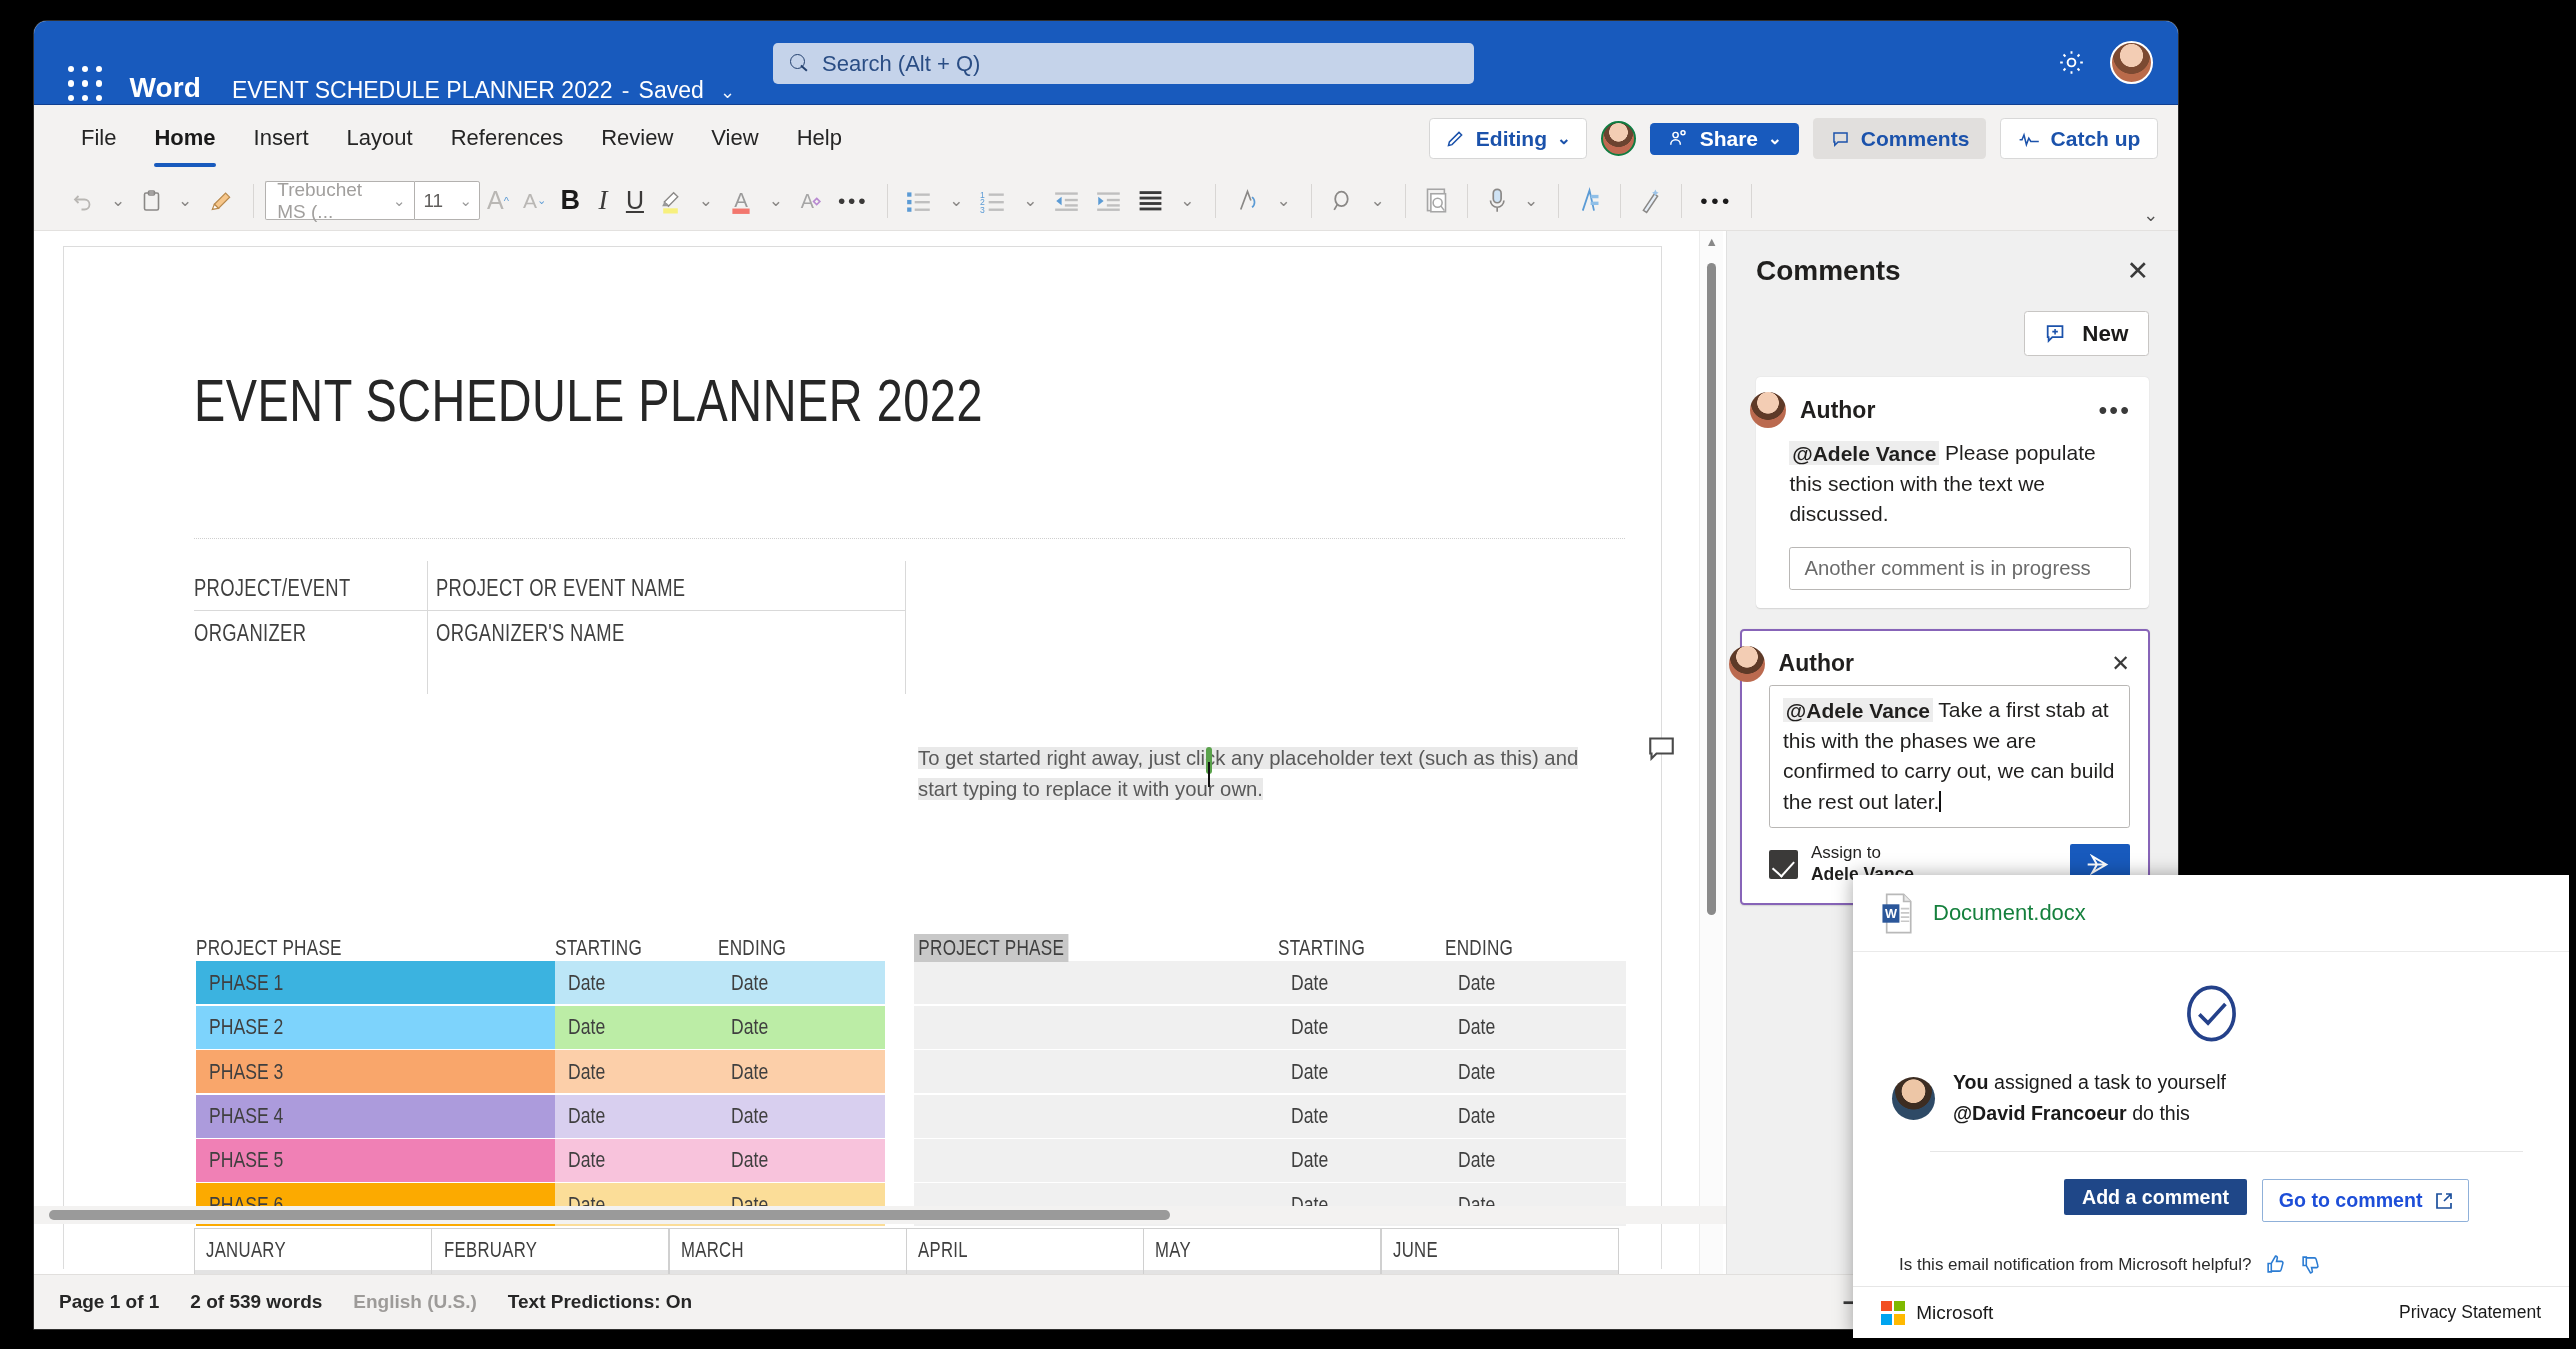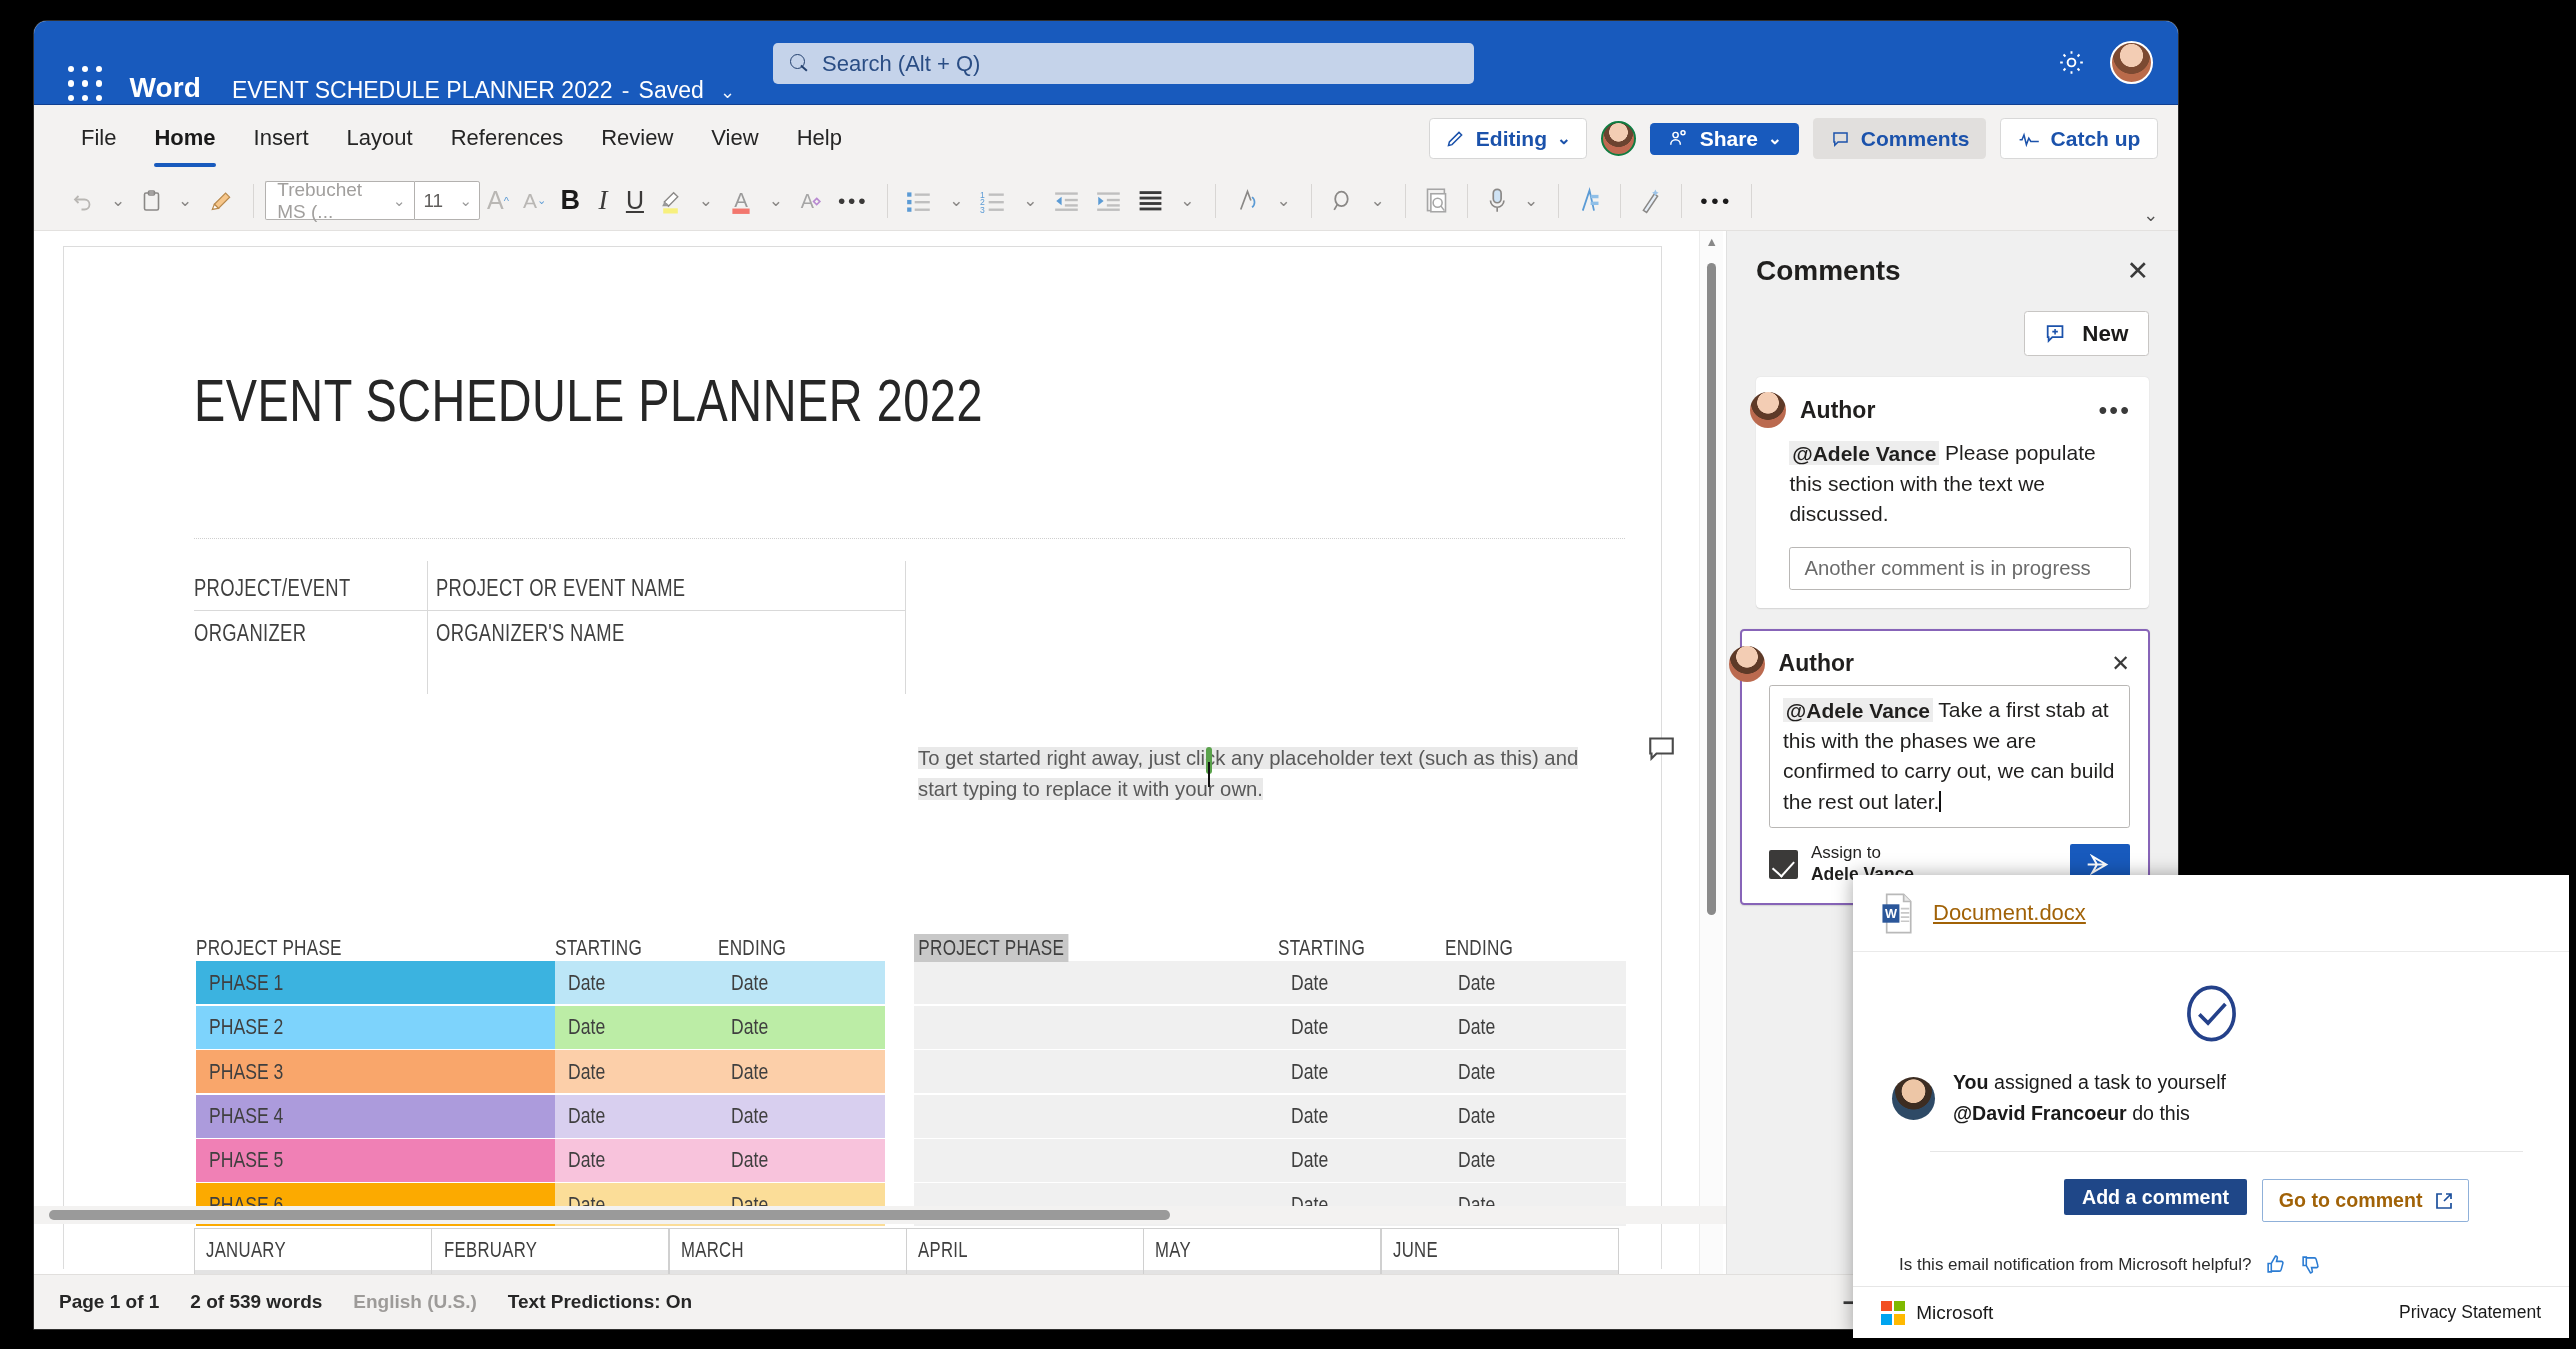--- a/index.html
+++ b/index.html
@@ -244,33 +244,33 @@
     background:#9a9a9a; border-radius: 4.9px; }
 
   
   .notif {
     position:absolute; left: 1853px; top: 875px; width: 716px; height: 463px;
     background:#fff; box-shadow: 0 0 18px rgba(0,0,0,.35); overflow:hidden;
   }
   .nf-head { height: 77px; display:flex; align-items:center; padding: 0 28px; gap: 18px;
     border-bottom:0.7px solid #eaeaea; }
   .nf-wordico { width: 34px; height: 41px; position:relative; flex:none; }
-  .nf-title { font-size: 22px; color:#a16207;text-decoration:underline; }
+  .nf-title { font-size: 22px; color:#15803d; }
   .nf-body { padding: 25px 39px 0 39px; }
   .nf-check { width: 63px; height: 73px; margin: 0 auto 17px auto; position:relative; }
   .nf-msgrow { display:flex; align-items:center; gap: 18px; }
   .nf-msg-avatar { width: 43px; height: 43px; border-radius:50%; flex:none;
     background: radial-gradient(circle at 50% 33%, #edc6a6 0 32%, #3d2d22 34% 50%, #2e4a66 52% 100%); }
   .nf-msg { font-size: 19.6px; color:#1a1a1a; line-height:1.6; }
   .nf-msg b { font-weight:700; }
   .nf-hr { height:0.7px; background:#e6e6e6; margin: 21px 7px 0 38px; }
   .nf-btns { display:flex; gap: 15.4px; margin: 28px 0 0 172px; }
   .nf-btn-primary { background:#1F4788; color:#fff; font-size: 19.6px; font-weight:700;
     padding: 12px 18px; height: 36px; display:flex; align-items:center; border-radius:2.1px; cursor:pointer; }
-  .nf-btn-sec { background:#fff; border:0.7px solid #8fb0d9; color:#a16207; font-size:19.6px; font-weight:700;
+  .nf-btn-sec { background:#fff; border:0.7px solid #8fb0d9; color:#1d4ed8; font-size:19.6px; font-weight:700;
     padding: 0 15.4px; height:43px; display:flex; align-items:center; gap:12.6px; border-radius:2.1px; cursor:pointer; }
   .nf-feedback { display:flex; align-items:center; gap: 14px; margin: 32px 0 0 7px;
     font-size: 17px; color:#2b2b2b; }
   .nf-foot { position:absolute; left:0; bottom:0; width: 100%; height: 52px;
     border-top:0.7px solid #e6e6e6; display:flex; align-items:center; padding: 0 28px; }
   .ms-logo { width: 24px; height:24px; display:grid; grid-template-columns:1fr 1fr; grid-template-rows:1fr 1fr; gap:2.1px; }
   .ms-logo i { display:block; }
   .ms-name { font-size: 19px; color:#1a1a1a; margin-left: 11.2px; }
   .nf-privacy { margin-left:auto; font-size: 17.5px; color:#1a1a1a; cursor:pointer; }
 </style>

